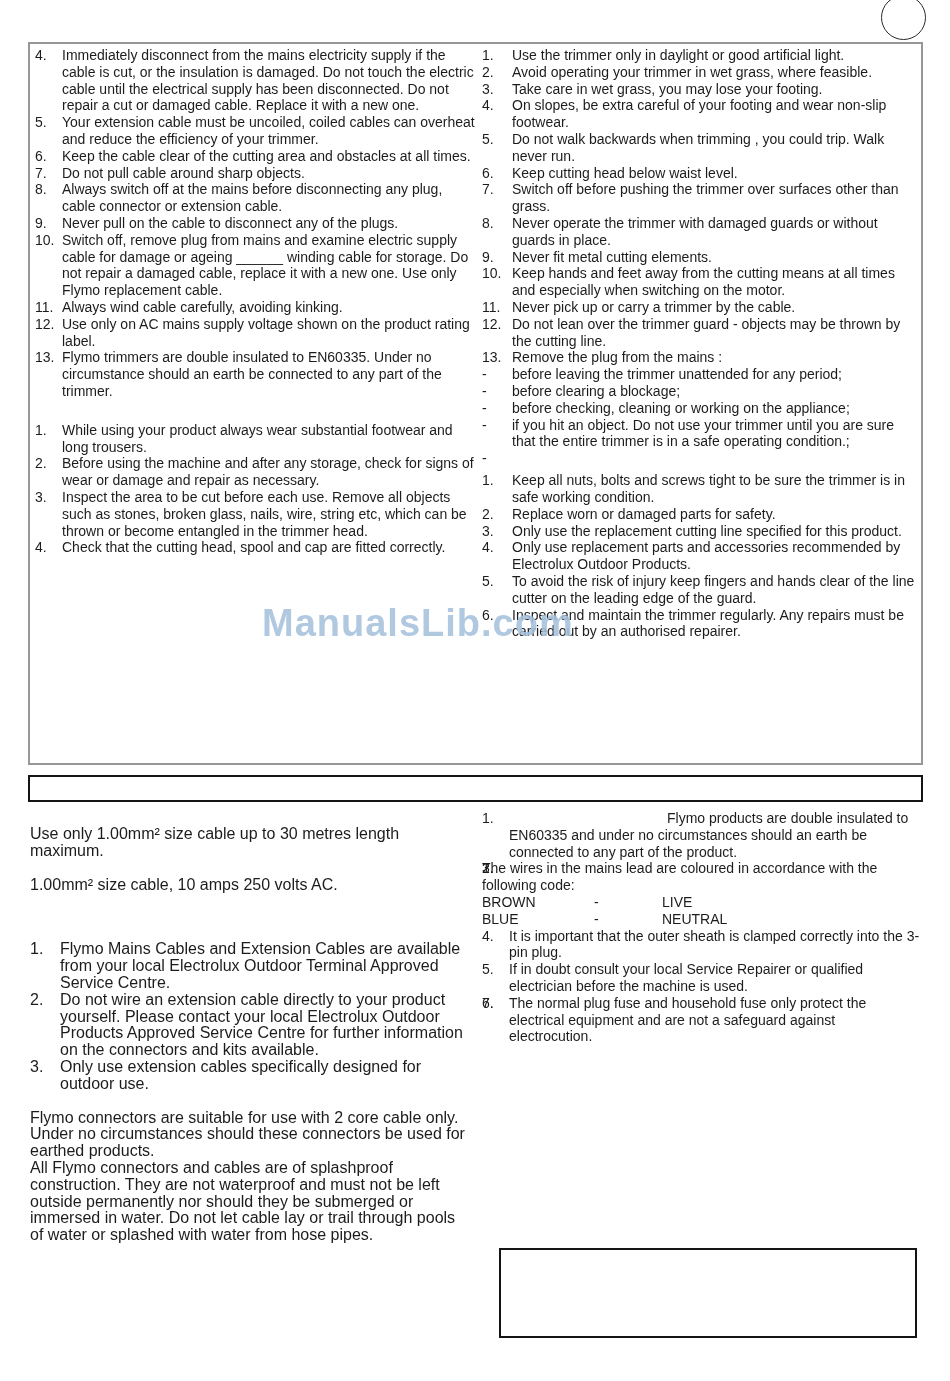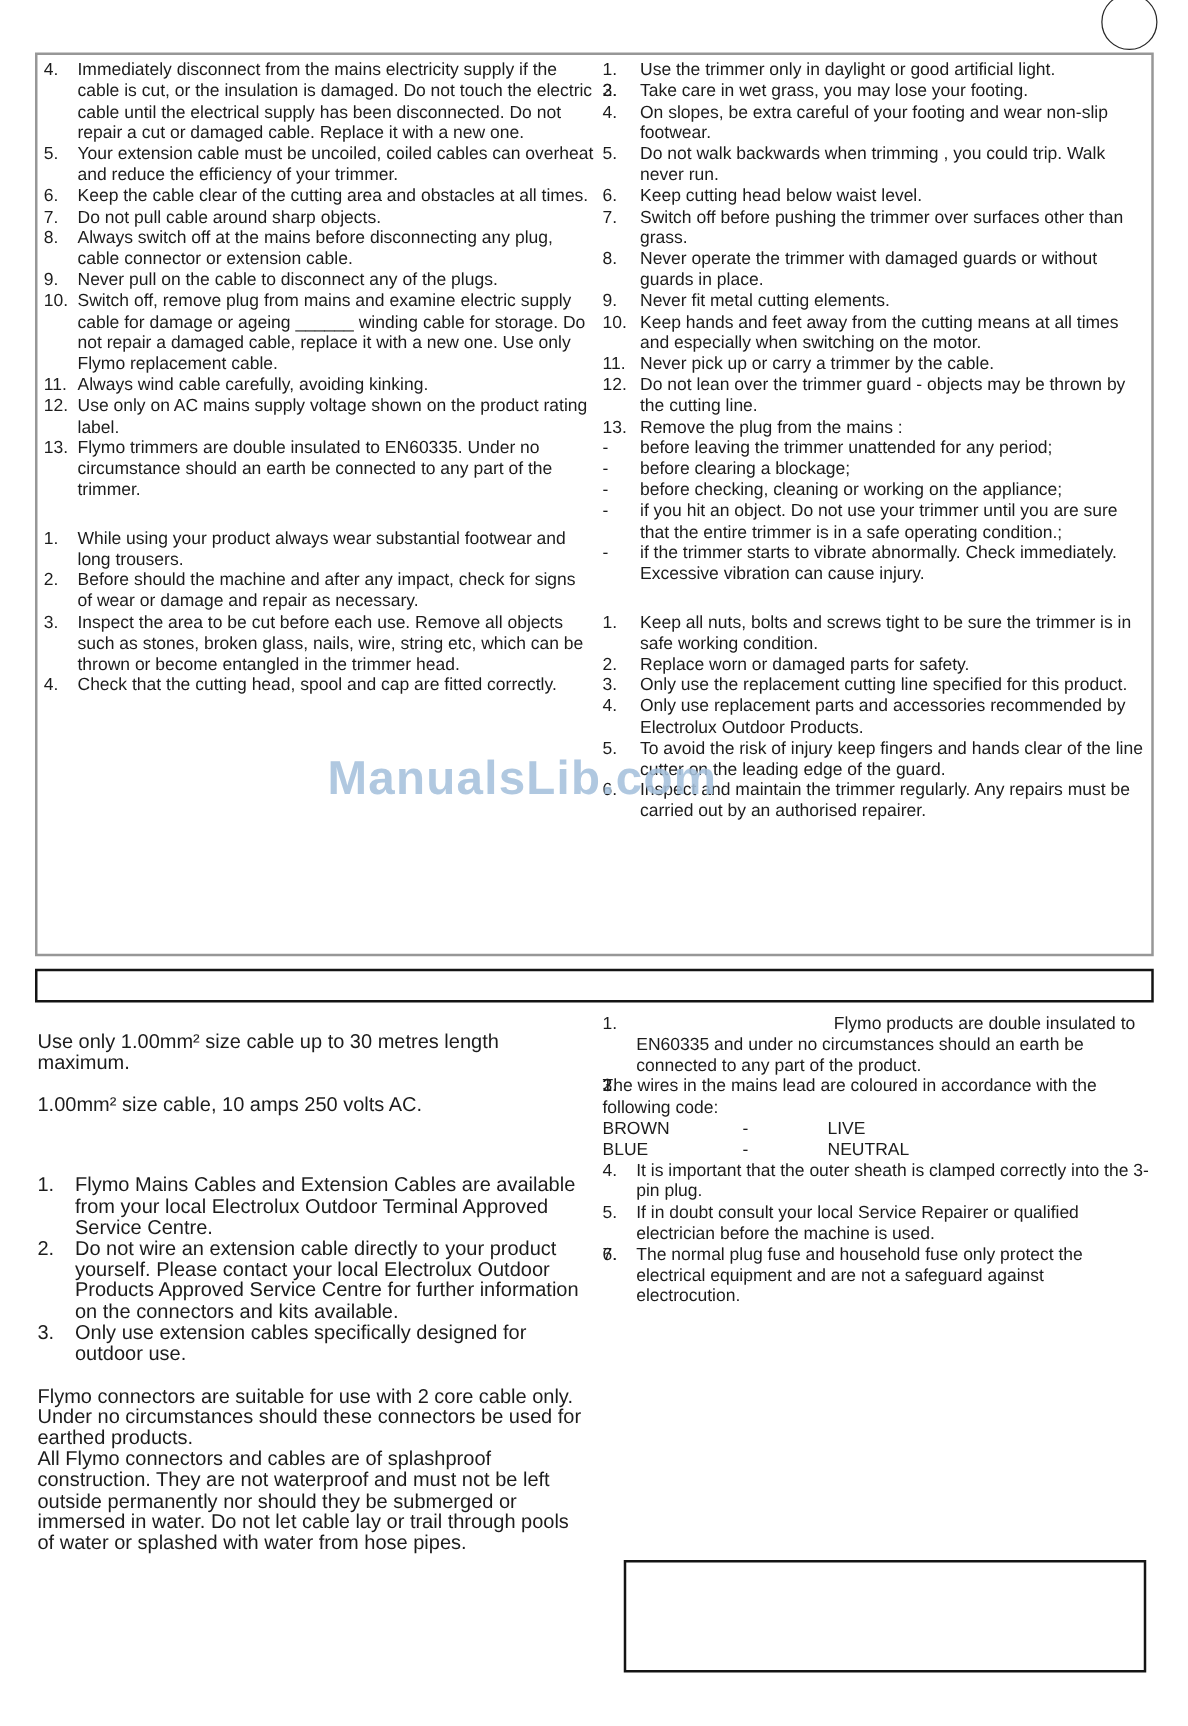--- a/index.html
+++ b/index.html
@@ -111,21 +111,21 @@
       </div>
     <div class="gap-block">
 
         <div class="li">
           <span class="num">1.</span>
           <span>While using your product always wear substantial footwear and long trousers.</span>
         </div>
 
         <div class="li">
           <span class="num">2.</span>
-          <span>Before should the machine and after any impact, check for signs of wear or damage and repair as necessary.</span>
+          <span>Before using the machine and after any storage, check for signs of wear or damage and repair as necessary.</span>
         </div>
 
         <div class="li">
           <span class="num">3.</span>
           <span>Inspect the area to be cut before each use. Remove all objects such as stones, broken glass, nails, wire, string etc, which can be thrown or become entangled in the trimmer head.</span>
         </div>
 
         <div class="li">
           <span class="num">4.</span>
           <span>Check that the cutting head, spool and cap are fitted correctly.</span>
@@ -136,20 +136,21 @@
   <div class="col col-right">
     <div>
 
         <div class="li">
           <span class="num">1.</span>
           <span>Use the trimmer only in daylight or good artificial light.</span>
         </div>
 
         <div class="li">
           <span class="num">2.</span>
+          <span>Avoid operating your trimmer in wet grass,  where feasible.</span>
         </div>
 
         <div class="li">
           <span class="num">3.</span>
           <span>Take care in wet grass, you may lose your footing.</span>
         </div>
 
         <div class="li">
           <span class="num">4.</span>
           <span>On slopes, be extra careful of your footing and wear non-slip footwear.</span>
@@ -215,21 +216,20 @@
           <span>before checking, cleaning or working on the appliance;</span>
         </div>
 
         <div class="li">
           <span class="num">-</span>
           <span>if you hit an object.  Do not use your trimmer until you are sure that the entire trimmer is in a safe operating condition.;</span>
         </div>
 
         <div class="li">
           <span class="num">-</span>
-          <span>if the trimmer starts to vibrate abnormally.  Check immediately.  Excessive vibration can cause injury.</span>
         </div>
       </div>
     <div class="gap-block">
 
         <div class="li">
           <span class="num">1.</span>
           <span>Keep all nuts, bolts and screws tight to be sure the trimmer is in safe working condition.</span>
         </div>
 
         <div class="li">

